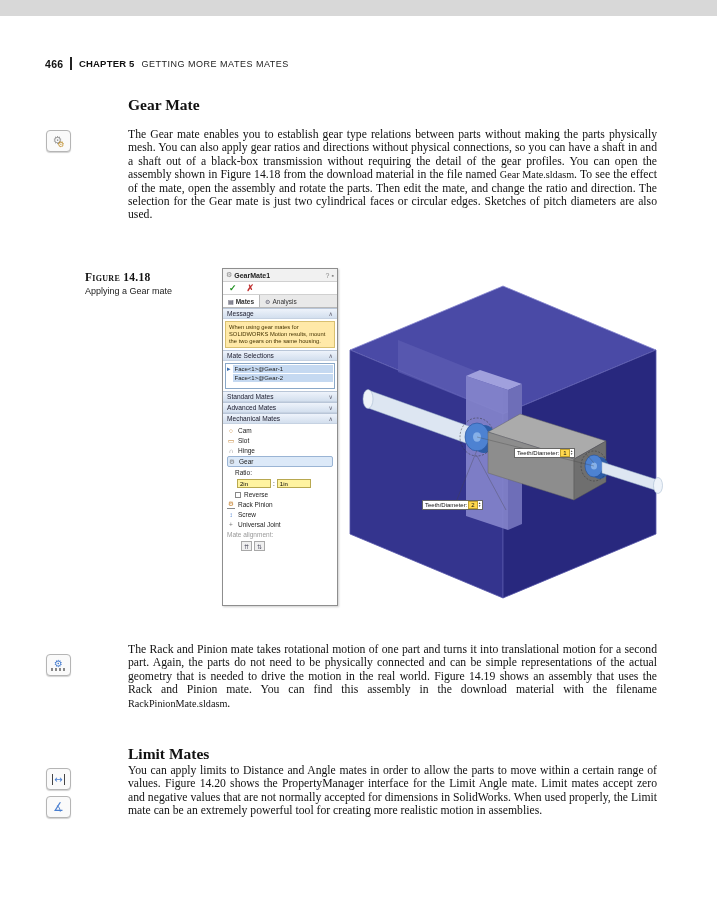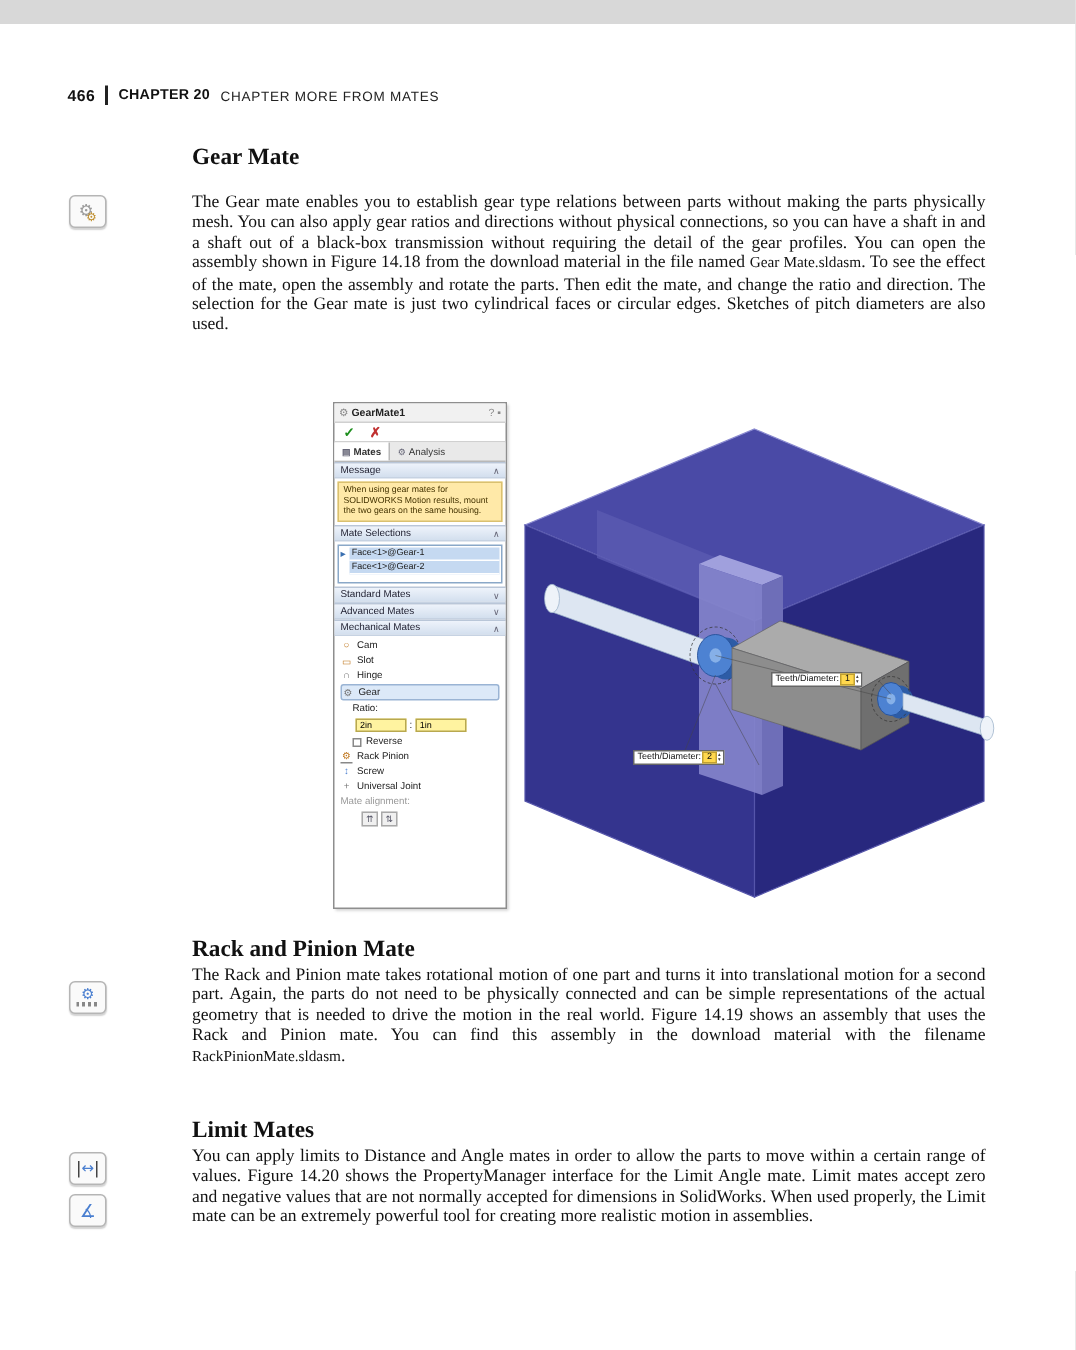--- a/index.html
+++ b/index.html
@@ -81,33 +81,37 @@
   .spin{display:flex;flex-direction:column;font-size:3.5px;line-height:3.2px;color:#444}
 </style>
 </head>
 <body>
 
 <div class="page">
 
   <div class="pg-header">
     <span class="pg-num">466</span>
     <span class="pg-rule"></span>
-    <span class="pg-chapter">CHAPTER 20</span>
-    <span class="pg-title">CHAPTER MORE FROM MATES</span>
+    <span class="pg-chapter">CHAPTER 5</span>
+    <span class="pg-title">GETTING MORE MATES MATES</span>
   </div>
 
   <div class="margin-icon" style="top:114px">
     <span class="gear-pair">
         <span class="gi1">⚙</span>
         <span class="gi2">⚙</span>
       </span>
   </div>
   <div class="h2" style="top:80px">Gear Mate</div>
   <div class="para" style="top:112px"><span>The Gear mate enables you to establish gear type relations between parts without making the parts physically mesh. You can also apply gear ratios and directions without physical connections, so you can have a shaft in and a shaft out of a black-box transmission without requiring the detail of the gear profiles. You can open the assembly shown in Figure 14.18 from the download material in the file named </span><span class="code">Gear Mate.sldasm</span><span>. To see the effect of the mate, open the assembly and rotate the parts. Then edit the mate, and change the ratio and direction. The selection for the Gear mate is just two cylindrical faces or circular edges. Sketches of pitch diameters are also used.</span></div>
 
+  <div class="fig-cap">
+    <div class="fig-label">Figure 14.18</div>
+    <div class="fig-text">Applying a Gear mate</div>
+  </div>
 
   <div class="panel">
     <div class="pnl-head">
       <span class="pnl-hicon">⚙</span>
       <span class="pnl-title">GearMate1</span>
       <span class="pnl-hicon">?</span>
       <span class="pnl-hicon">▪</span>
     </div>
     <div class="pnl-confirm">
       <span class="ok">✓</span>
@@ -275,21 +279,20 @@
           <span>▴</span>
           <span>▾</span>
         </span>
     </div>
   </div>
 
   <div class="margin-icon" style="top:638px">
     <span class="rack-gear">⚙</span>
     <span class="rack-base"></span>
   </div>
-  <div class="h2" style="top:608px">Rack and Pinion Mate</div>
   <div class="para" style="top:627px"><span>The Rack and Pinion mate takes rotational motion of one part and turns it into translational motion for a second part. Again, the parts do not need to be physically connected and can be simple representations of the actual geometry that is needed to drive the motion in the real world. Figure 14.19 shows an assembly that uses the Rack and Pinion mate. You can find this assembly in the download material with the filename </span><span class="code">RackPinionMate.sldasm</span><span>.</span></div>
 
   <div class="margin-icon" style="top:752px">
     <span class="lim1">↔</span>
   </div>
   <div class="margin-icon" style="top:780px">
     <span class="lim2">∡</span>
   </div>
   <div class="h2" style="top:729px">Limit Mates</div>
   <div class="para" style="top:748px">You can apply limits to Distance and Angle mates in order to allow the parts to move within a certain range of values. Figure 14.20 shows the PropertyManager interface for the Limit Angle mate. Limit mates accept zero and negative values that are not normally accepted for dimensions in SolidWorks. When used properly, the Limit mate can be an extremely powerful tool for creating more realistic motion in assemblies.</div>

